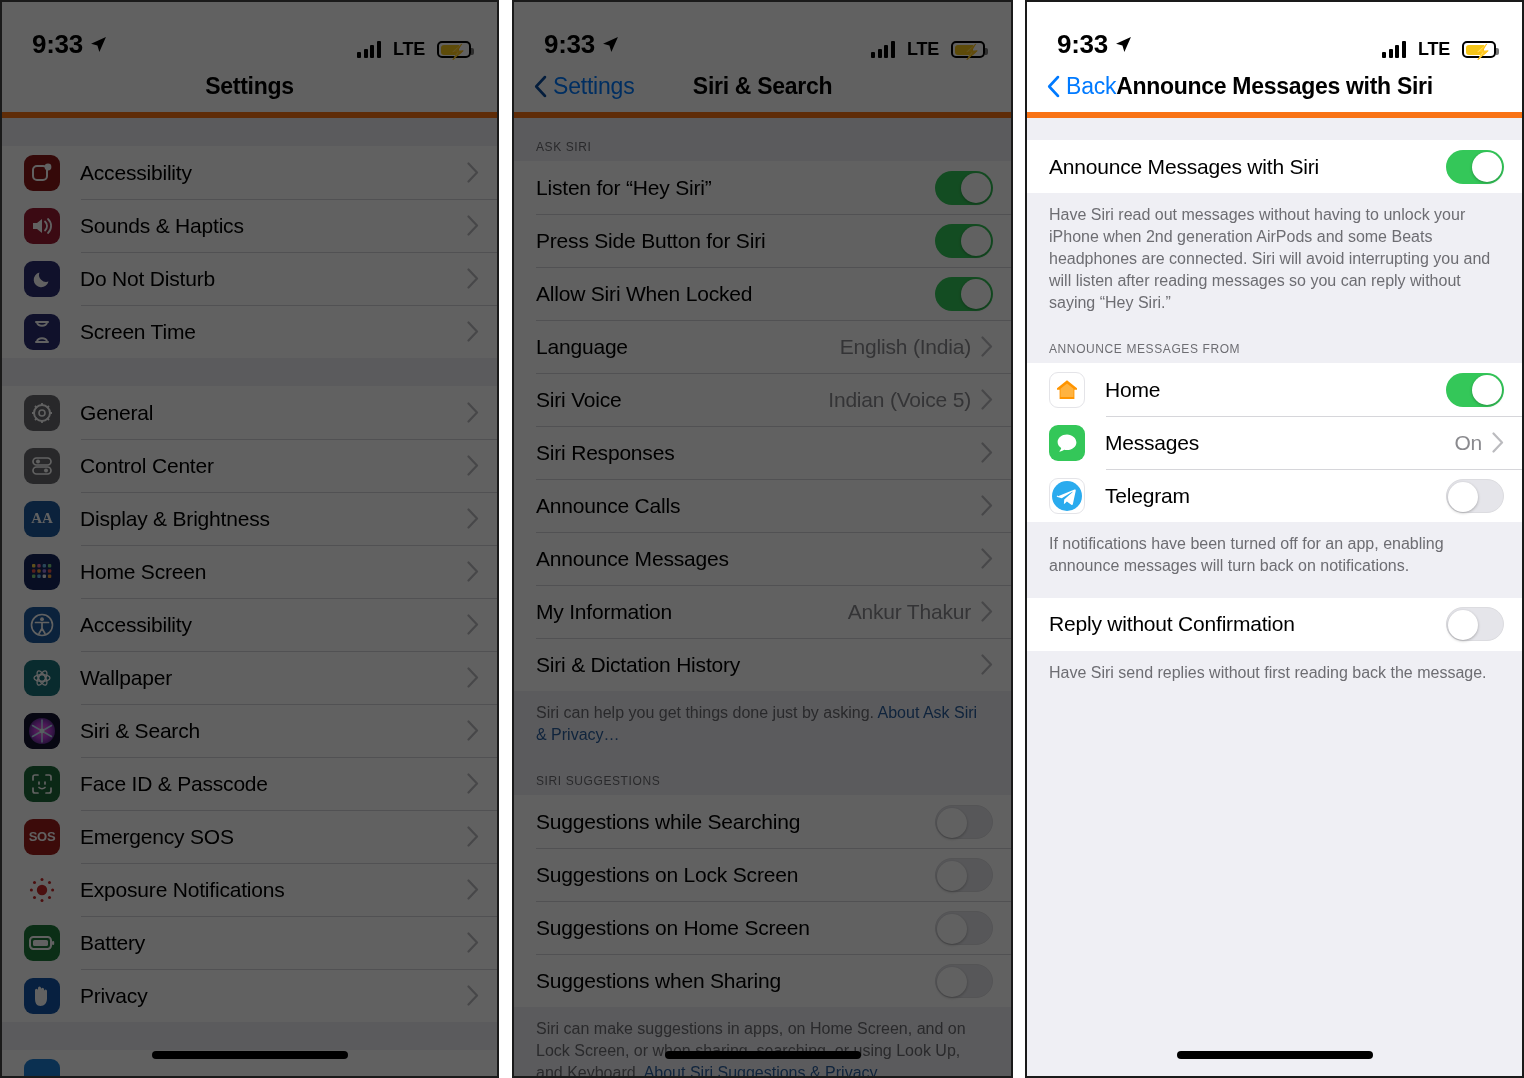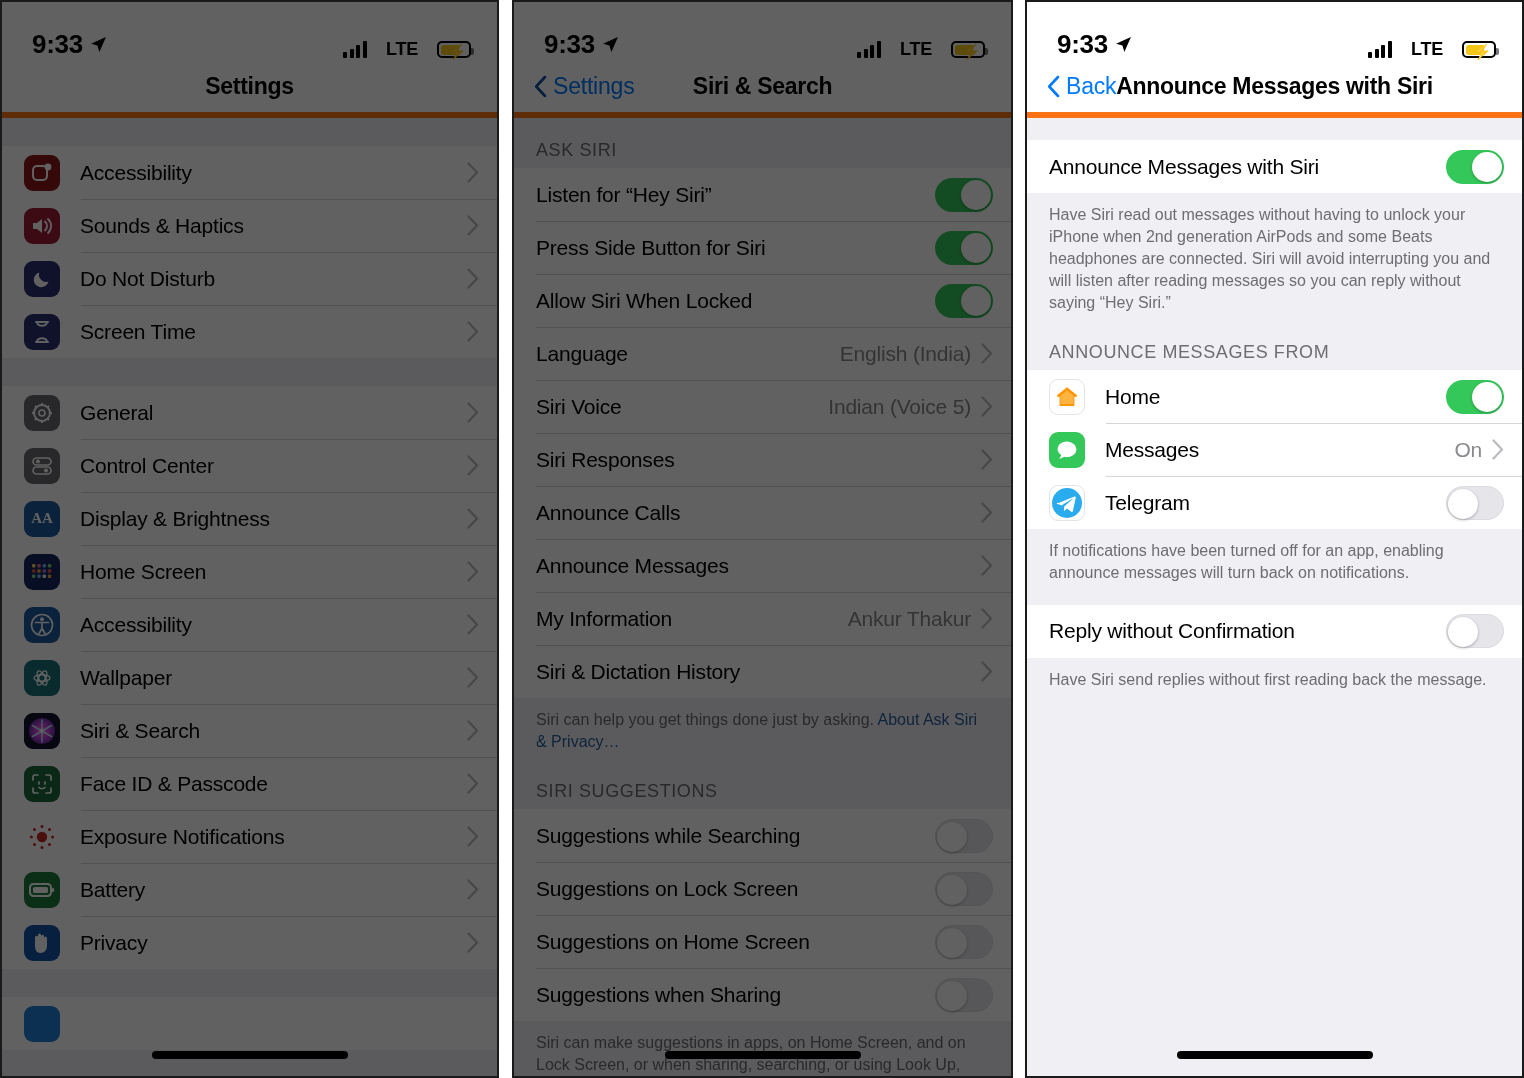--- a/index.html
+++ b/index.html
@@ -37,21 +37,21 @@
   .statusbar {
     height:58px;
     display:flex; align-items:flex-end; justify-content:space-between;
     padding:14px 26px 0 30px;
     background:#ffffff;
     position:relative; z-index:2;
   }
   .sb-left { display:flex; align-items:center; gap:7px; }
   .sb-time { font-size:26px; font-weight:700; color:#000; letter-spacing:-0.3px; }
   .loc-arrow { width:17px; height:17px; display:block; }
-  .sb-right { display:flex; align-items:center; gap:19px; }
+  .sb-right { display:flex; align-items:center; gap:12px; }
   .bars { display:flex; align-items:flex-end; gap:2.5px; height:17px; }
   .bars i { display:block; width:4px; background:#000; border-radius:1px; }
   .bars i:nth-child(1){height:6px;} .bars i:nth-child(2){height:9px;}
   .bars i:nth-child(3){height:13px;} .bars i:nth-child(4){height:17px;}
   .lte { font-size:18px; font-weight:700; color:#000; letter-spacing:-0.2px; }
   .batt { position:relative; width:34px; height:17px; border:2px solid #000; border-radius:5px; }
   .batt::after{content:"";position:absolute;right:-5px;top:5px;width:3px;height:7px;background:#777;border-radius:0 2px 2px 0;}
   .batt .fill{position:absolute;left:1.5px;top:1.5px;bottom:1.5px;width:60%;background:#F5C518;border-radius:3px 0 0 3px;}
   .batt .bolt{position:absolute;left:9px;top:-1px;font-size:15px;line-height:19px;color:#000;font-weight:700;}
 
@@ -73,21 +73,21 @@
 
   
   .scroll { position:relative; background:#efeff4; height:calc(100% - 116px); overflow:hidden; z-index:2; }
   .gap { height:28px; background:#efeff4; }
   .gap.sm { height:22px; }
   .gap.xs { height:14px; }
 
   .section { background:#ffffff; }
   .sect-hdr {
     padding:22px 20px 7px 22px;
-    font-size:18px; color:#6d6d72; letter-spacing:0.6px;
+    font-size:12px; color:#6d6d72; letter-spacing:0.6px;
     background:#efeff4; text-transform:uppercase;
   }
   .sect-ftr {
     padding:11px 22px 6px 22px;
     font-size:16px; color:#6d6d72; line-height:1.38;
     background:#efeff4;
   }
   .sect-ftr a { color:#2b5f9e; text-decoration:none; }
 
   .row {
@@ -342,20 +342,29 @@
                     <path d="M9 10v2M15 10v2M9 15.5c1.7 1.6 4.3 1.6 6 0"></path>
                   </g>
                 </svg>
             </span>
             <span class="label">Face ID &amp; Passcode</span>
             <svg class="chev-right" viewBox="0 0 12 21">
                 <path d="M1.5 1.5 10 10.5 1.5 19.5" fill="none" stroke="#b0b0b4" stroke-width="2.2" stroke-linecap="round" stroke-linejoin="round"></path>
               </svg>
           </div>
           <div class="row hasicon">
+            <span class="appicon" style="background:#9e1f1c">
+              <span style="color:#fff;font-size:13px;font-weight:700;letter-spacing:-0.3px;">SOS</span>
+            </span>
+            <span class="label">Emergency SOS</span>
+            <svg class="chev-right" viewBox="0 0 12 21">
+                <path d="M1.5 1.5 10 10.5 1.5 19.5" fill="none" stroke="#b0b0b4" stroke-width="2.2" stroke-linecap="round" stroke-linejoin="round"></path>
+              </svg>
+          </div>
+          <div class="row hasicon">
             <span class="appicon" style="background:#ffffff">
               <svg width="30" height="30" viewBox="0 0 30 30">
                   <circle cx="15" cy="15" r="5.2" fill="#c62828"></circle>
                   <g fill="#c62828">
                     <circle cx="15" cy="4.4" r="1.5"></circle>
                     <circle cx="22.5" cy="7.5" r="1.5"></circle>
                     <circle cx="25.6" cy="15" r="1.5"></circle>
                     <circle cx="22.5" cy="22.5" r="1.5"></circle>
                     <circle cx="15" cy="25.6" r="1.5"></circle>
                     <circle cx="7.5" cy="22.5" r="1.5"></circle>

